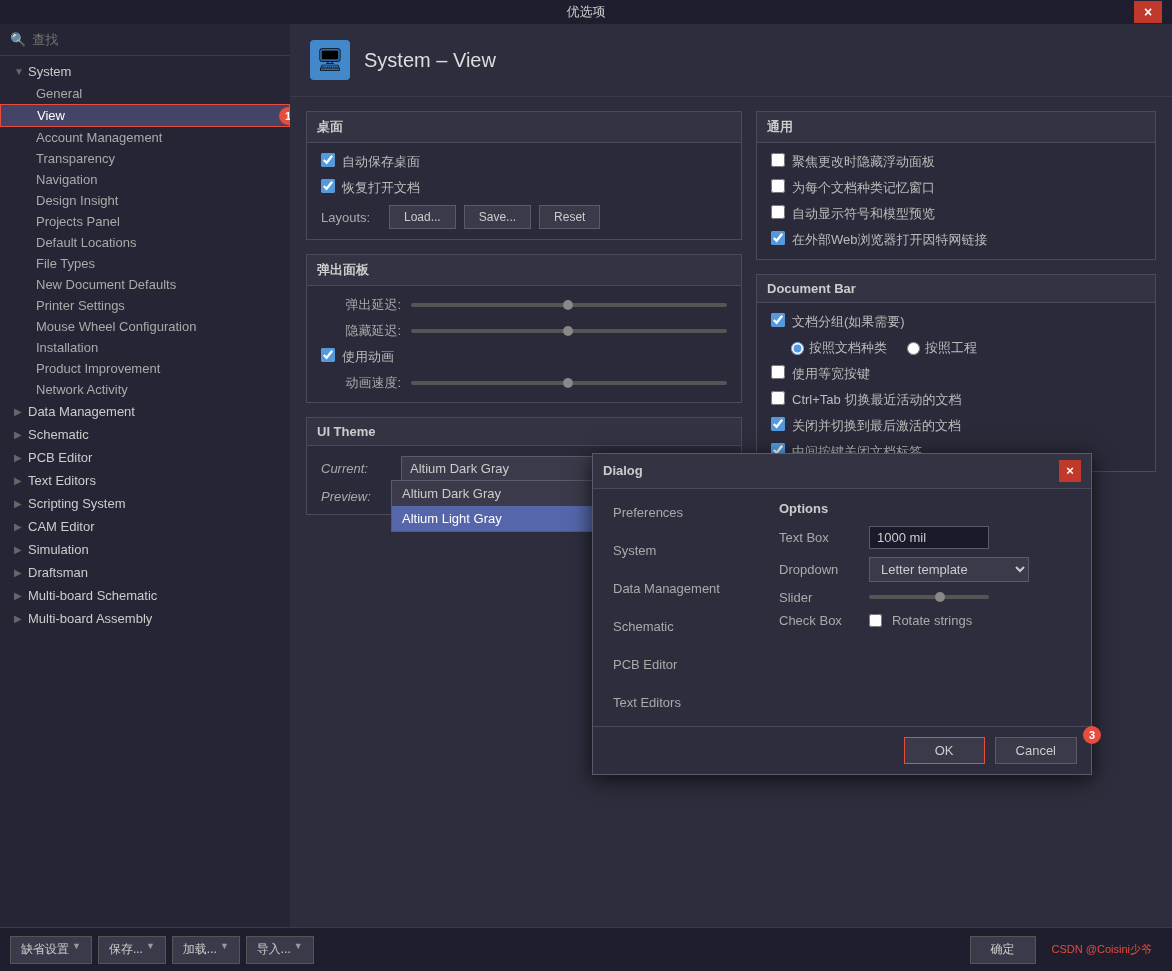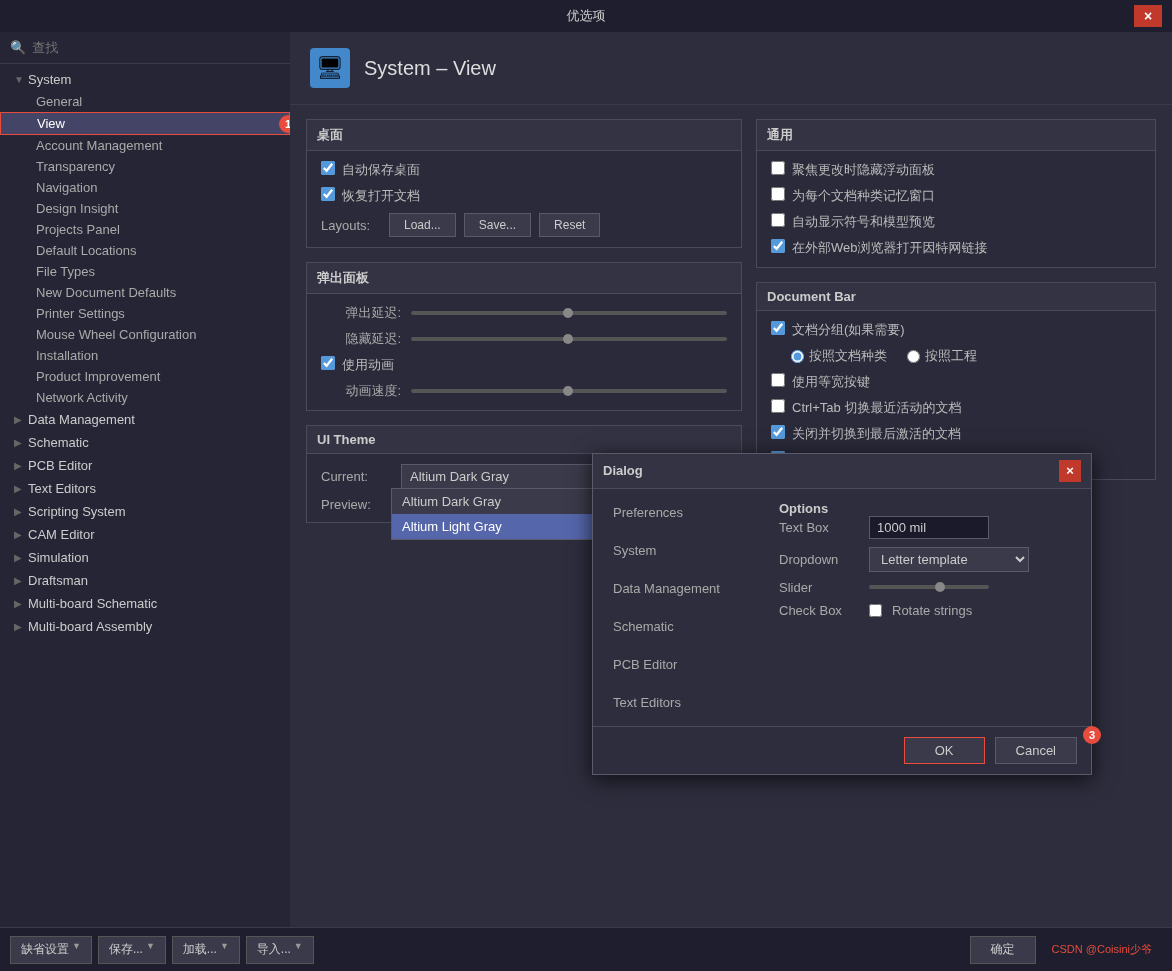--- a/index.html
+++ b/index.html
@@ -19,21 +19,21 @@
       width: 1172px;
       height: 971px;
       background: #2b2b3b;
       display: flex;
       flex-direction: column;
       position: relative;
     }
 
     .title-bar {
       background: #1e1e2e;
-      height: 32px;
+      height: 24px;
       display: flex;
       align-items: center;
       justify-content: space-between;
       padding: 0 10px;
       flex-shrink: 0;
     }
     .title-bar-title {
       flex: 1;
       text-align: center;
       color: #ccc;
@@ -277,21 +277,21 @@
 
     
     .theme-row {
       display: flex;
       align-items: center;
       gap: 10px;
       color: #aaa;
       font-size: 13px;
       position: relative;
     }
-    .theme-label { width: 70px; flex-shrink: 0; }
+    .theme-label { width: 70px; flex-shrink: 0; font-style: italic; }
     .theme-dropdown {
       width: 240px;
       background: #3a3a4a;
       border: 1px solid #5a5a6a;
       color: #ccc;
       padding: 4px 8px;
       cursor: pointer;
       display: flex;
       align-items: center;
       justify-content: space-between;
@@ -413,20 +413,21 @@
       cursor: pointer;
       font-size: 13px;
     }
     .dialog-right {
       flex: 1;
     }
     .dialog-options-title {
       font-size: 13px;
       font-weight: 600;
       color: #ccc;
+      margin-bottom: 10px;
     }
     .dialog-field-row {
       display: flex;
       align-items: center;
       gap: 10px;
       margin-bottom: 8px;
       font-size: 13px;
       color: #aaa;
     }
     .dialog-field-label { width: 80px; flex-shrink: 0; }

